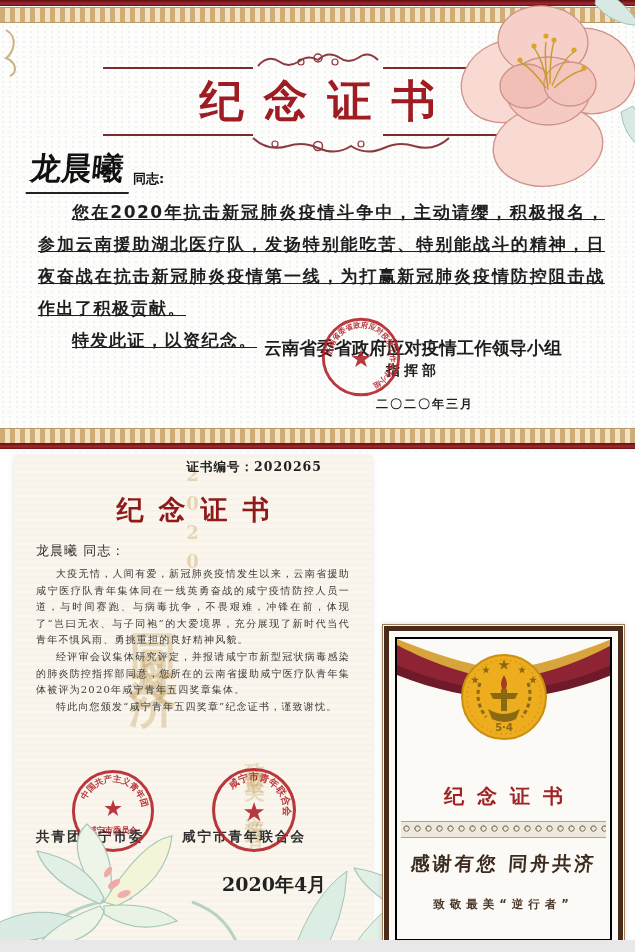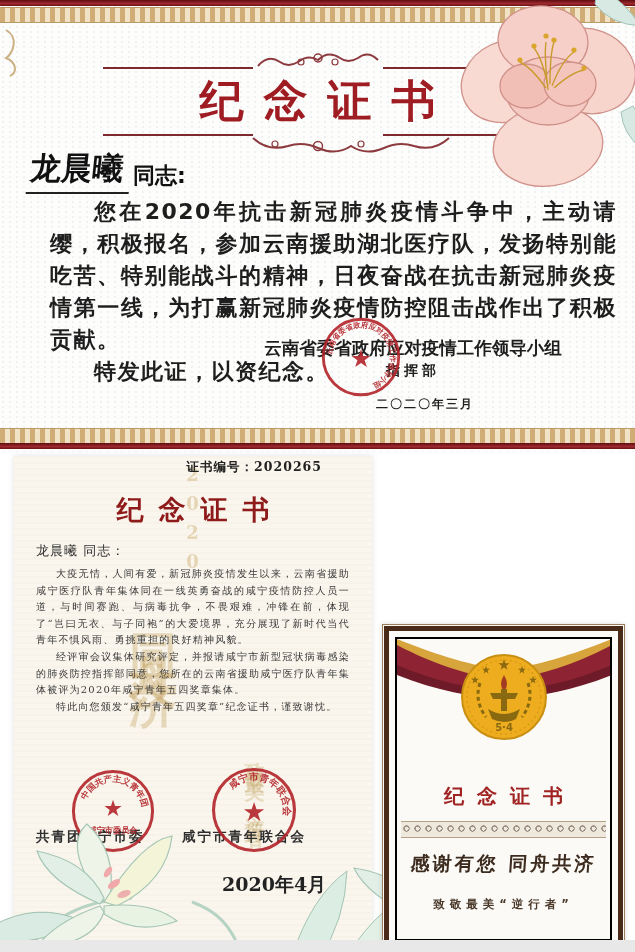--- a/index.html
+++ b/index.html
@@ -14,23 +14,23 @@
     background-size:7px 5px;}
   .redline{left:0;width:635px;height:6px;background:linear-gradient(180deg,#5f0d12,#9e2a2e 60%,#6d1016);}
   .goldband{left:0;width:635px;height:14px;
     background:repeating-linear-gradient(90deg,#c9a05f 0 5px,#efdfbd 5px 10px);
     border-top:1px solid #b08a4e;border-bottom:1px solid #b08a4e;opacity:.85;}
   .ct-title{left:0;top:72px;width:635px;text-align:center;font-family:"DejaVu Serif",serif;
     font-weight:bold;font-size:44px;letter-spacing:20px;color:#9e1c22;text-indent:20px;}
   .ct-name-row{left:28px;top:148px;}
   .ct-name{display:inline-block;font-family:"DejaVu Serif",serif;font-weight:bold;font-size:31px;
     color:#111;border-bottom:2px solid #222;padding:0 8px 2px 2px;transform:skewX(-6deg);}
-  .ct-suffix{display:inline-block;font-size:22px;font-weight:bold;color:#111;margin-left:2px;vertical-align:-4px;}
-  .ct-body{left:50px;top:196px;width:567px;font-size:22px;line-height:32px;font-weight:bold;
-    color:#1e1e1e;letter-spacing:1.5px;text-align:justify;}
+  .ct-suffix{display:inline-block;font-size:13px;font-weight:bold;color:#111;margin-left:2px;vertical-align:-4px;}
+  .ct-body{left:38px;top:196px;width:567px;font-size:17px;line-height:32px;font-weight:bold;
+    color:#1e1e1e;letter-spacing:1.5px;text-align:justify;text-decoration:underline;}
   .ct-body p{margin:0;text-indent:2em;}
   .ct-sign{right:22px;top:336px;width:400px;text-align:center;font-size:17.5px;font-weight:bold;color:#1e1e1e;}
   .ct-sign2{right:22px;top:362px;width:400px;text-align:center;font-size:14px;font-weight:bold;color:#1e1e1e;letter-spacing:4px;}
   .ct-date{left:300px;top:396px;width:250px;text-align:center;font-size:12px;font-weight:bold;color:#1e1e1e;letter-spacing:2px;}
 
   
   .seal{pointer-events:none;opacity:.9;}
 
   
   .cert-mid{left:14px;top:456px;width:358px;height:496px;z-index:2;background:#faf6ed;

